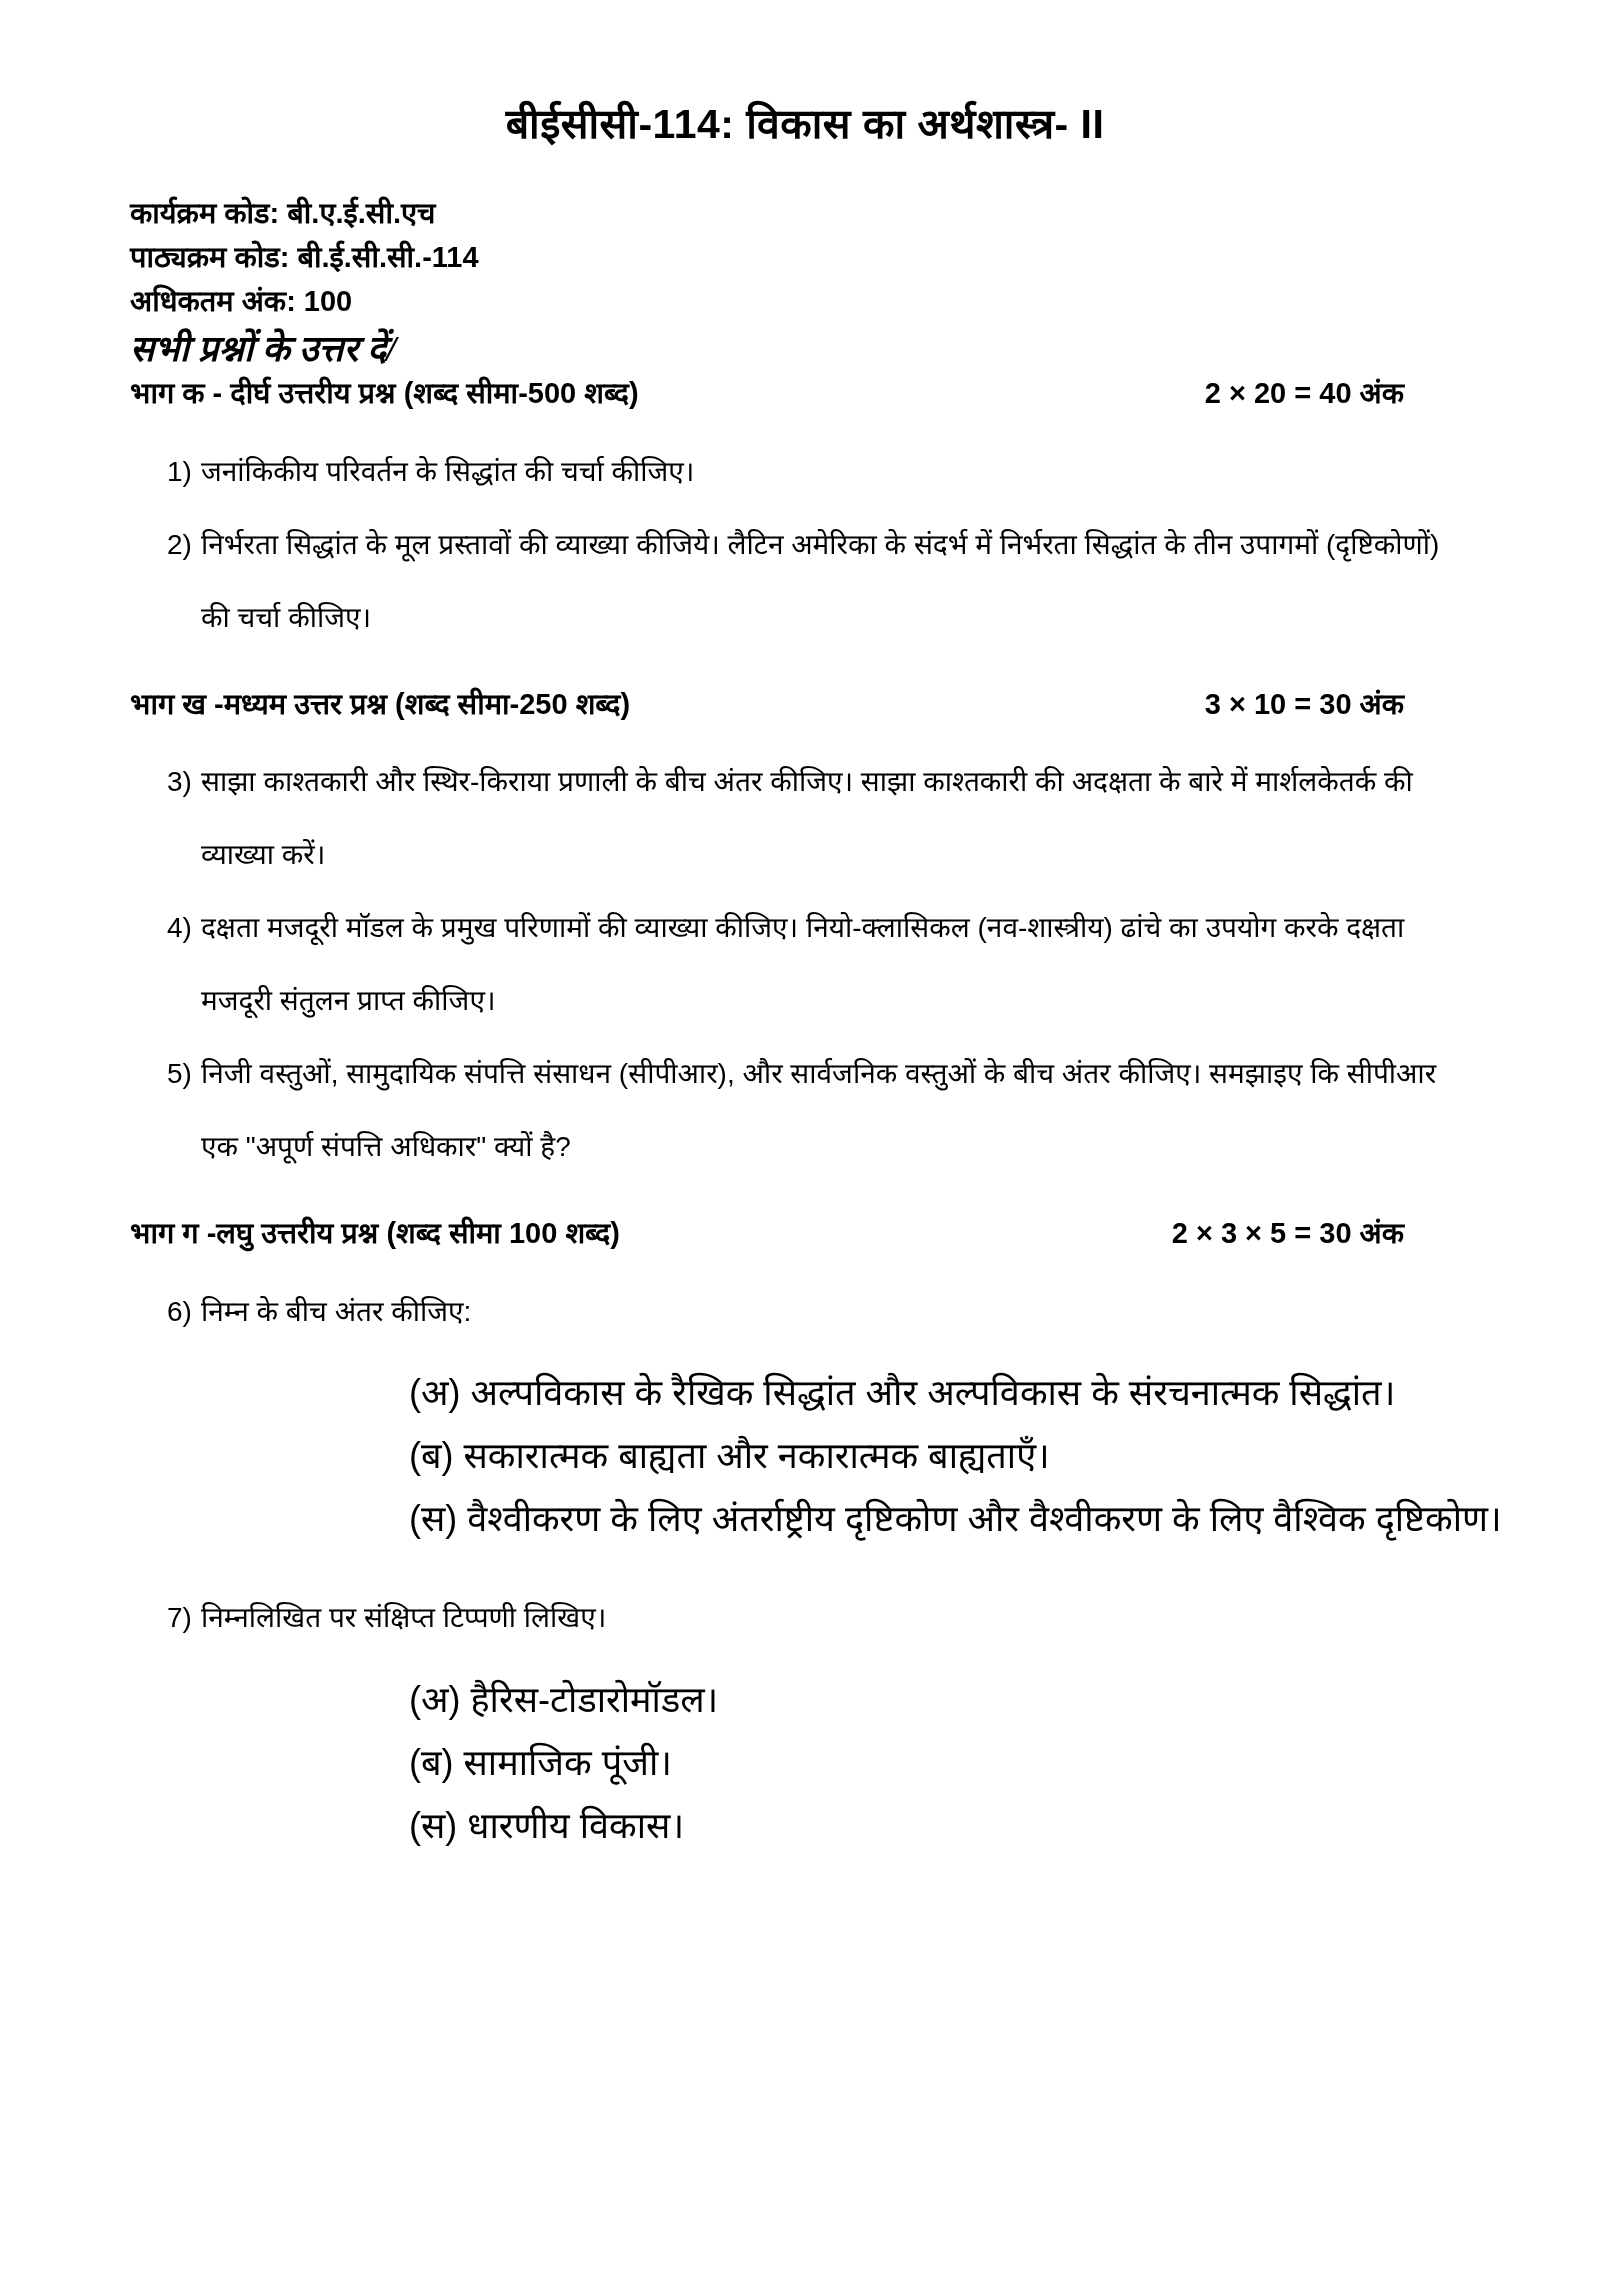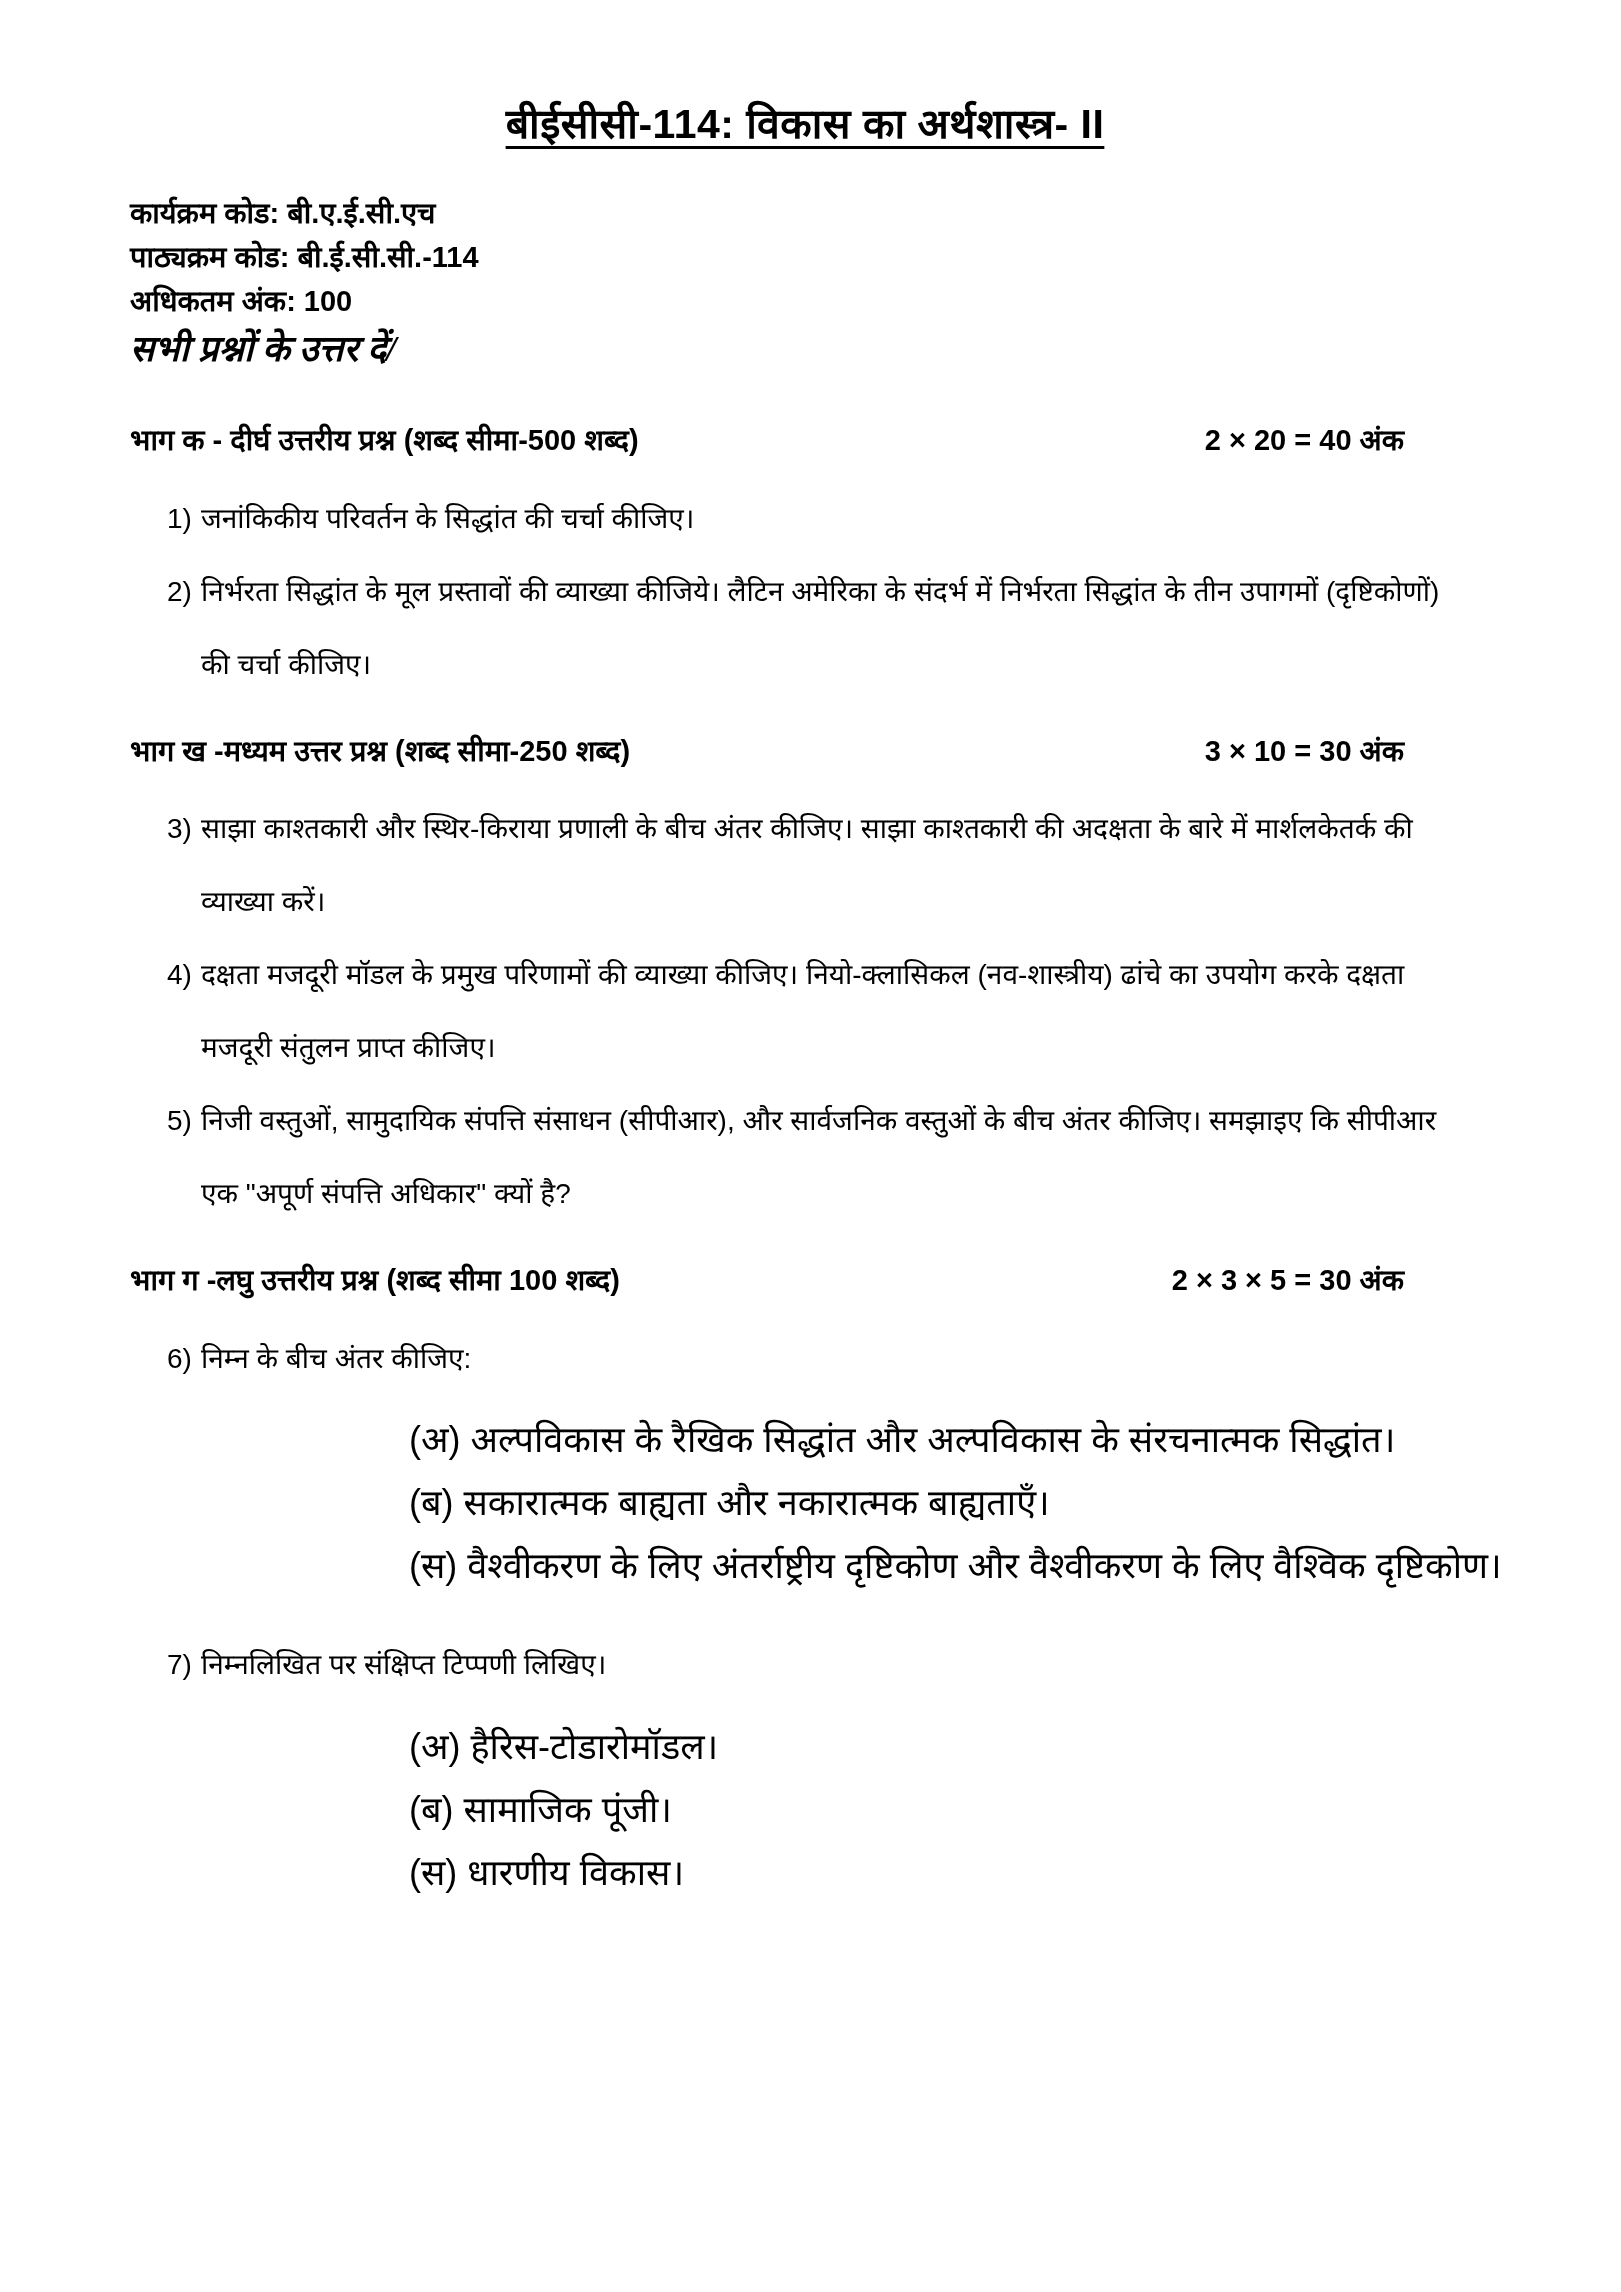--- a/index.html
+++ b/index.html
@@ -14,21 +14,20 @@
     overflow: hidden;
     margin: 0 auto;
   }
   .content {
     padding: 94px 141px 0 130px;
   }
   .doc-title {
     text-align: center;
     font-size: 41px;
     font-weight: bold;
-    text-decoration: underline;
     text-underline-offset: 7.8px;
     text-decoration-thickness: 2.9px;
     margin-bottom: 41px;
     letter-spacing: 0.5px;
   }
   .header-block {
     text-align: left;
     padding-right: 74px;
     font-size: 29px;
     font-weight: bold;
@@ -41,21 +40,21 @@
     font-size: 36px;
   }
   .section-row {
     display: flex;
     justify-content: space-between;
     align-items: baseline;
     font-size: 29px;
     font-weight: bold;
     padding-right: 76px;
   }
-  .section-row.sec-a { margin-top: 47px; }
+  .section-row.sec-a { }
   .section-row.sec-b { margin-top: 29px; }
   .section-row.sec-c { margin-top: 29px; }
   .sec-marks { white-space: nowrap; }
   .questions { margin-top: 23.5px; }
   .question {
     display: flex;
     align-items: flex-start;
     font-size: 28px;
     line-height: 73px;
   }

